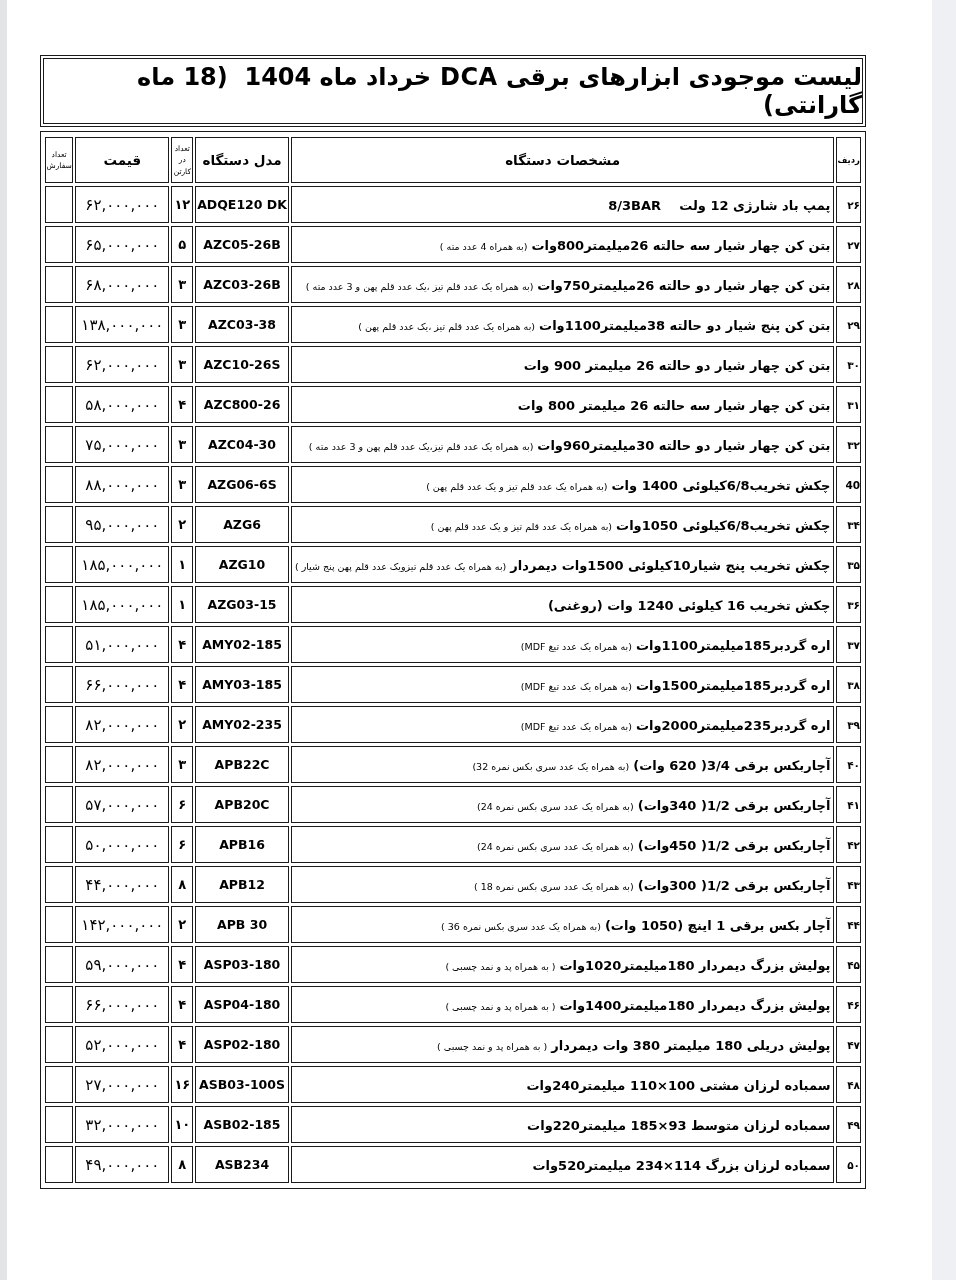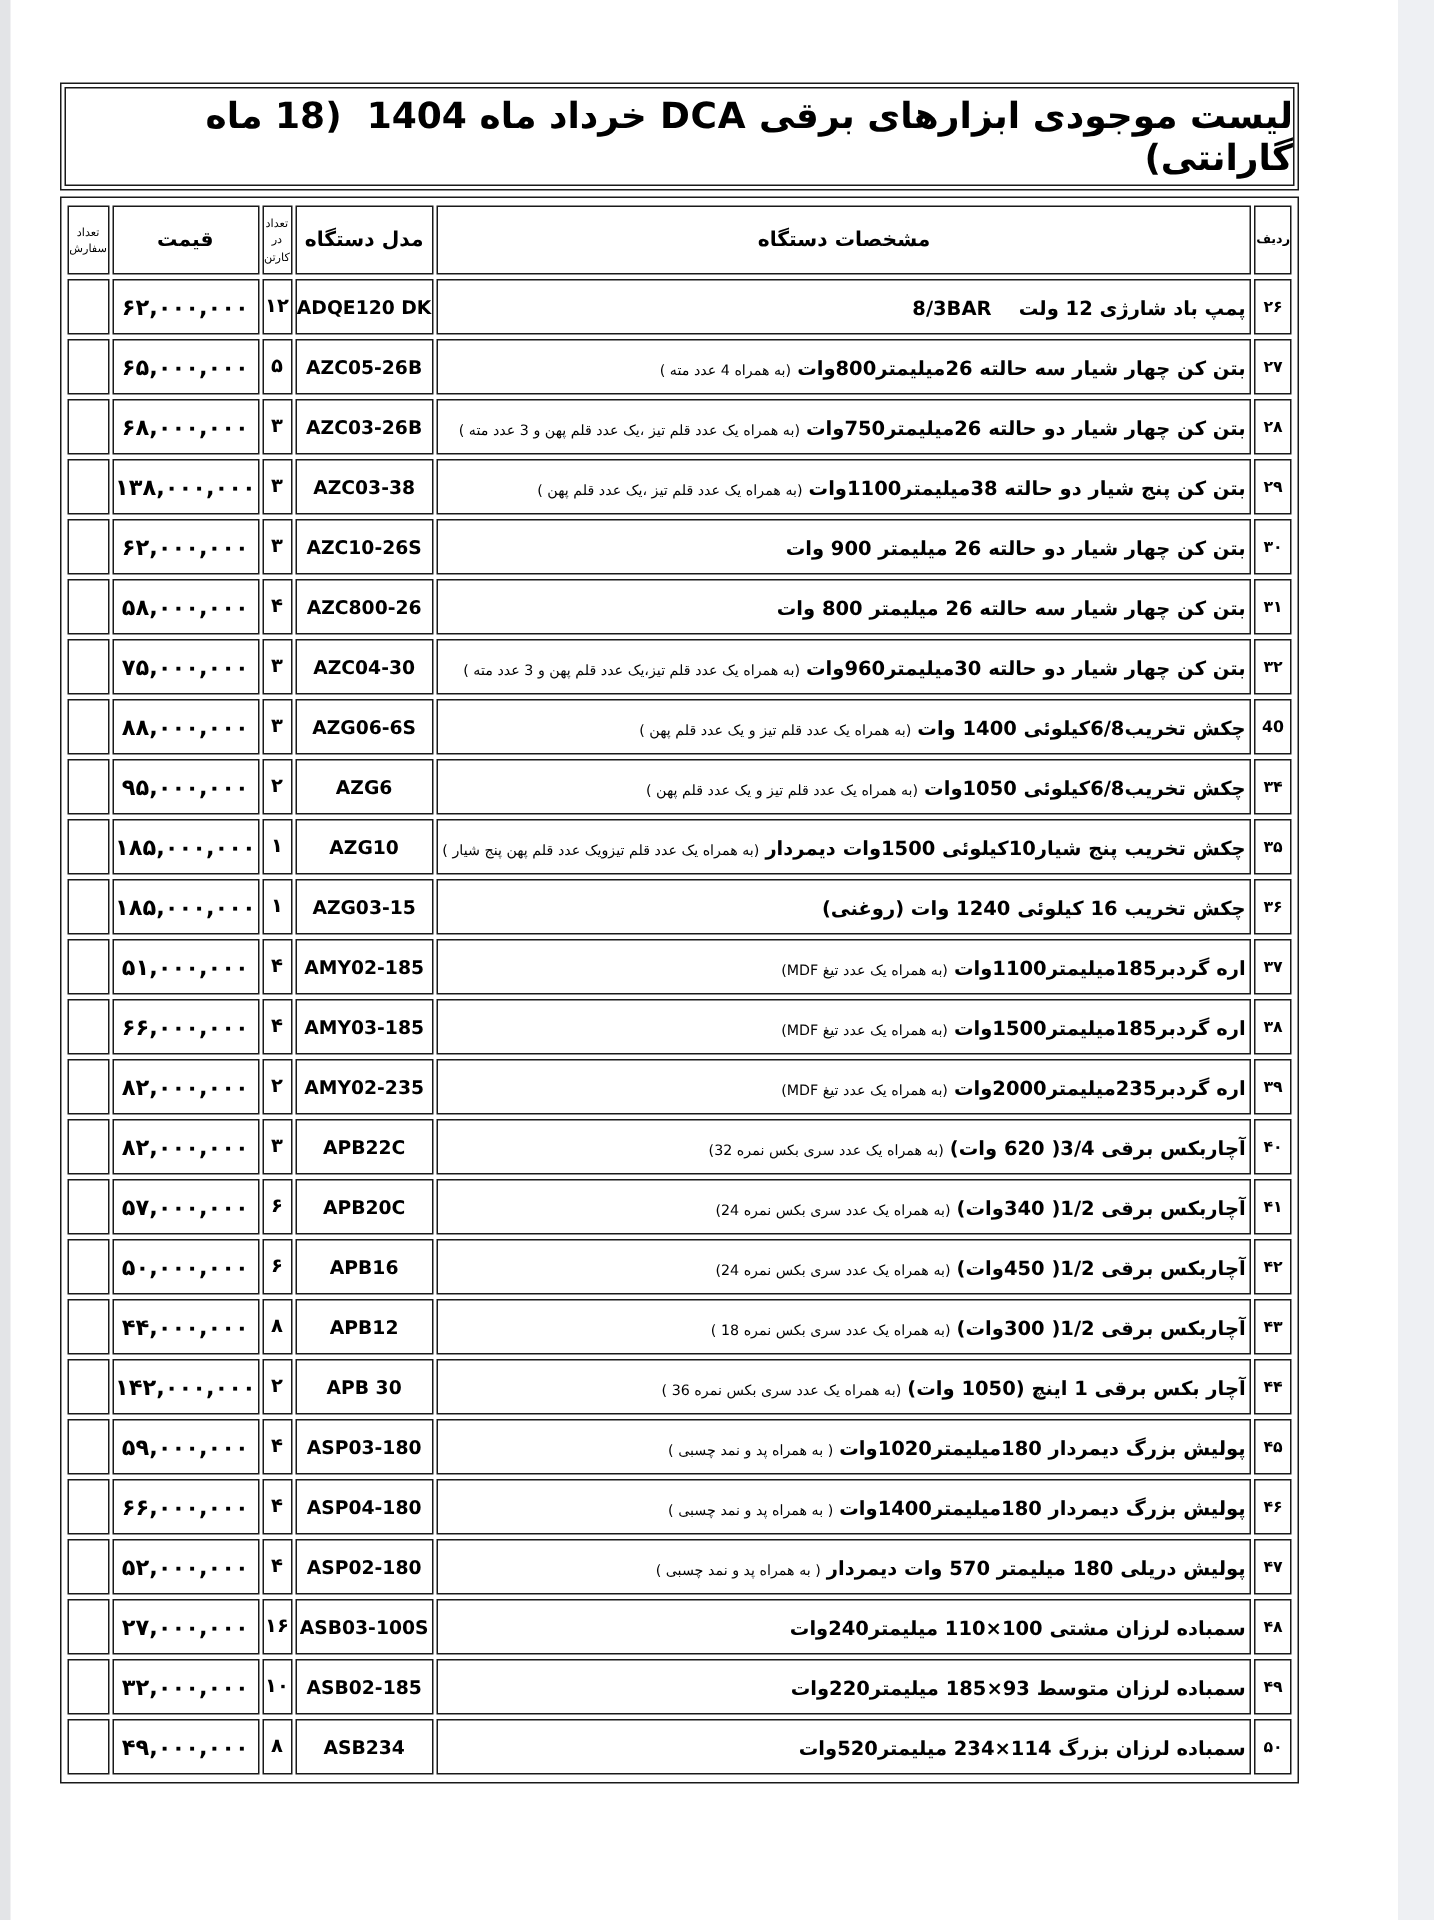--- a/index.html
+++ b/index.html
@@ -37,36 +37,36 @@
   }
   th,td{
     border:1px solid var(--table_border);
     vertical-align:middle;
     text-align:center;
     background:var(--paper);
     overflow:hidden;
   }
   thead th{height:46px;font-weight:bold;}
   tbody td{height:37px;}
-  .col-no{width:22px;}
+  .col-no{width:22px;text-align:right;}
   .col-spec{width:524px;}
   .col-model{width:102px;}
   .col-carton{width:32px;}
   .col-price{width:136px;}
   .col-order{width:33px;}
   .h-no{font-size:8.5px;font-weight:bold;}
   .h-spec,.h-model,.h-price{font-size:13.5px;font-weight:bold;margin-left:24px;}
   .h-small{font-size:7.5px;font-weight:normal;line-height:1.5;}
   .cell-no{font-size:10.5px;font-weight:bold;}
   .cell-spec{text-align:right;padding:0 3px;white-space:nowrap;}
   .spec-main{font-size:13px;font-weight:bold;}
   .spec-note{font-size:9.5px;font-weight:normal;margin-inline-start:4px;}
   .cell-model{direction:ltr;font-size:12.5px;font-weight:bold;white-space:nowrap;}
   .cell-carton{font-size:13px;font-weight:bold;}
-  .cell-price{font-size:15px;font-weight:bold;letter-spacing:1.5px;white-space:nowrap;margin-left:44px;}
+  .cell-price{font-size:15px;font-weight:normal;letter-spacing:1.5px;white-space:nowrap;margin-left:44px;}
   .cell-order{background:var(--paper);}
 </style>
 </head>
 <body>
 
 <div class="edge-left"></div>
 <div class="edge-right"></div>
 
 <div class="sheet">
 
@@ -322,21 +322,21 @@
     </td>
     <td class="col-model cell-model">ASP04-180</td>
     <td class="col-carton cell-carton">۴</td>
     <td class="col-price cell-price">۶۶,۰۰۰,۰۰۰</td>
     <td class="col-order cell-order"></td>
   </tr>
 
   <tr>
     <td class="col-no cell-no">۴۷</td>
     <td class="col-spec cell-spec">
-      <span class="spec-main">پولیش دریلی 180 میلیمتر 570 وات دیمردار</span><span class="spec-note">( به همراه پد و نمد  چسبی )</span>
+      <span class="spec-main">پولیش دریلی 180 میلیمتر 380 وات دیمردار</span><span class="spec-note">( به همراه پد و نمد  چسبی )</span>
     </td>
     <td class="col-model cell-model">ASP02-180</td>
     <td class="col-carton cell-carton">۴</td>
     <td class="col-price cell-price">۵۲,۰۰۰,۰۰۰</td>
     <td class="col-order cell-order"></td>
   </tr>
 
   <tr>
     <td class="col-no cell-no">۴۸</td>
     <td class="col-spec cell-spec">

